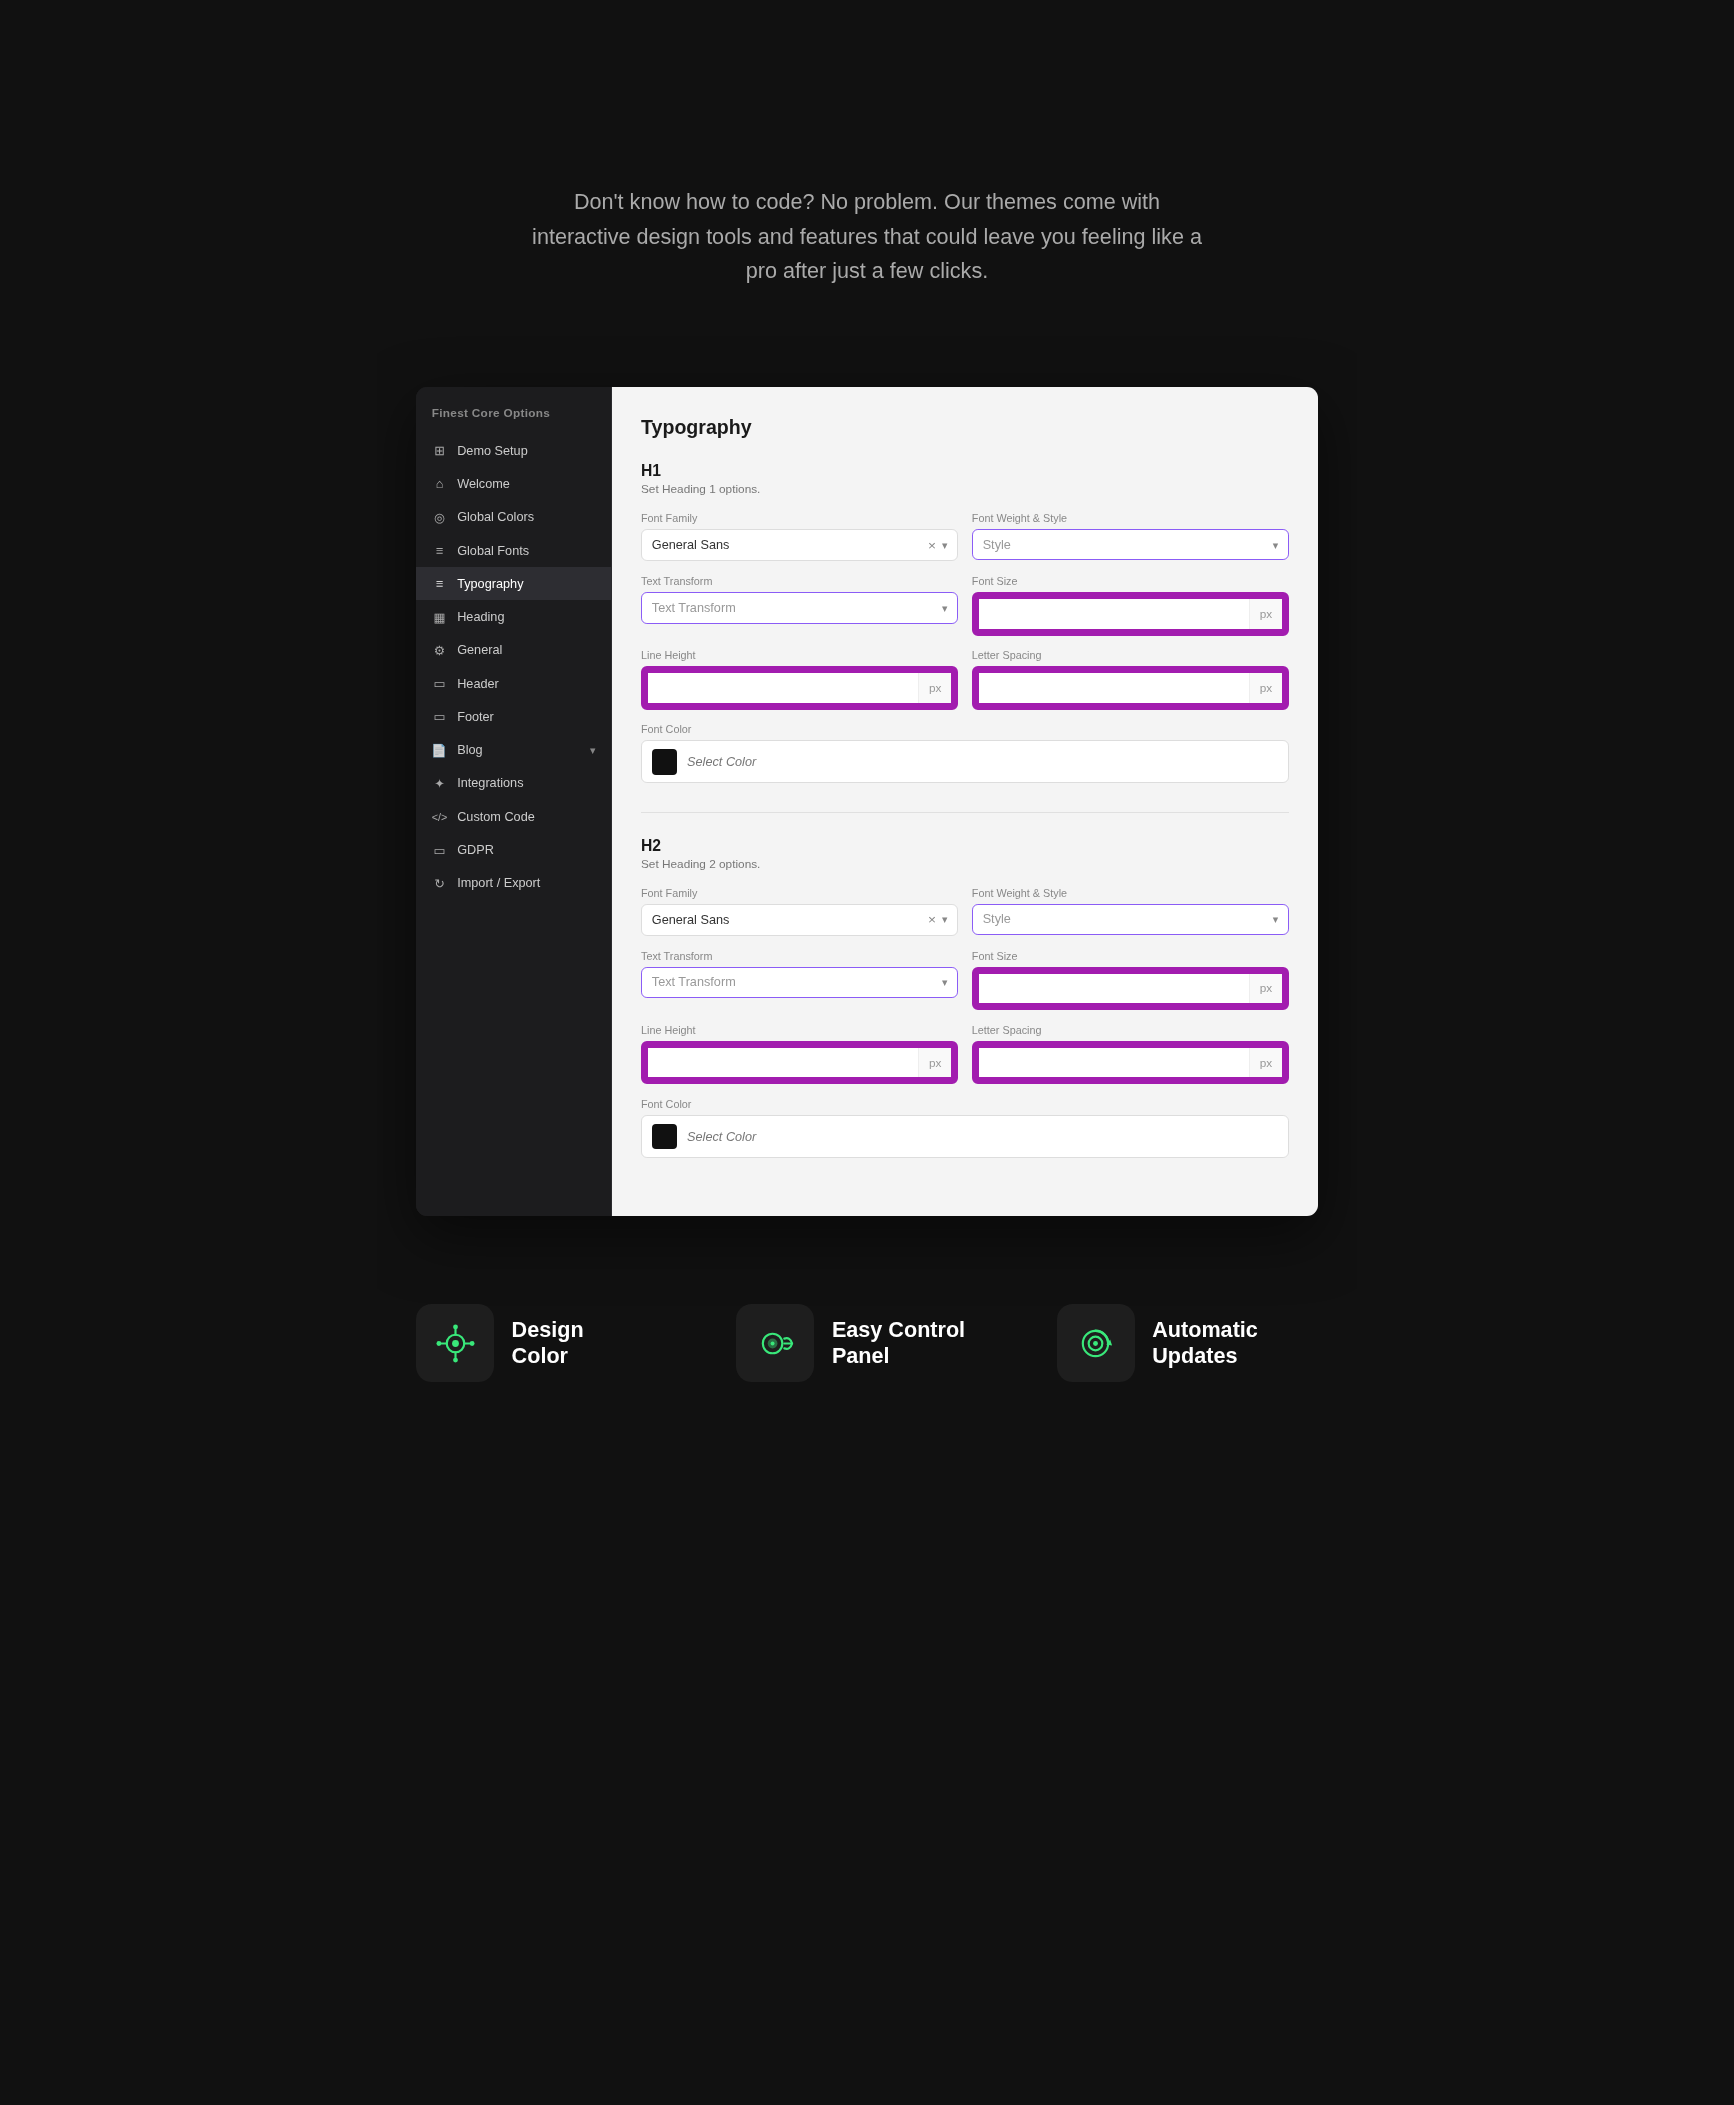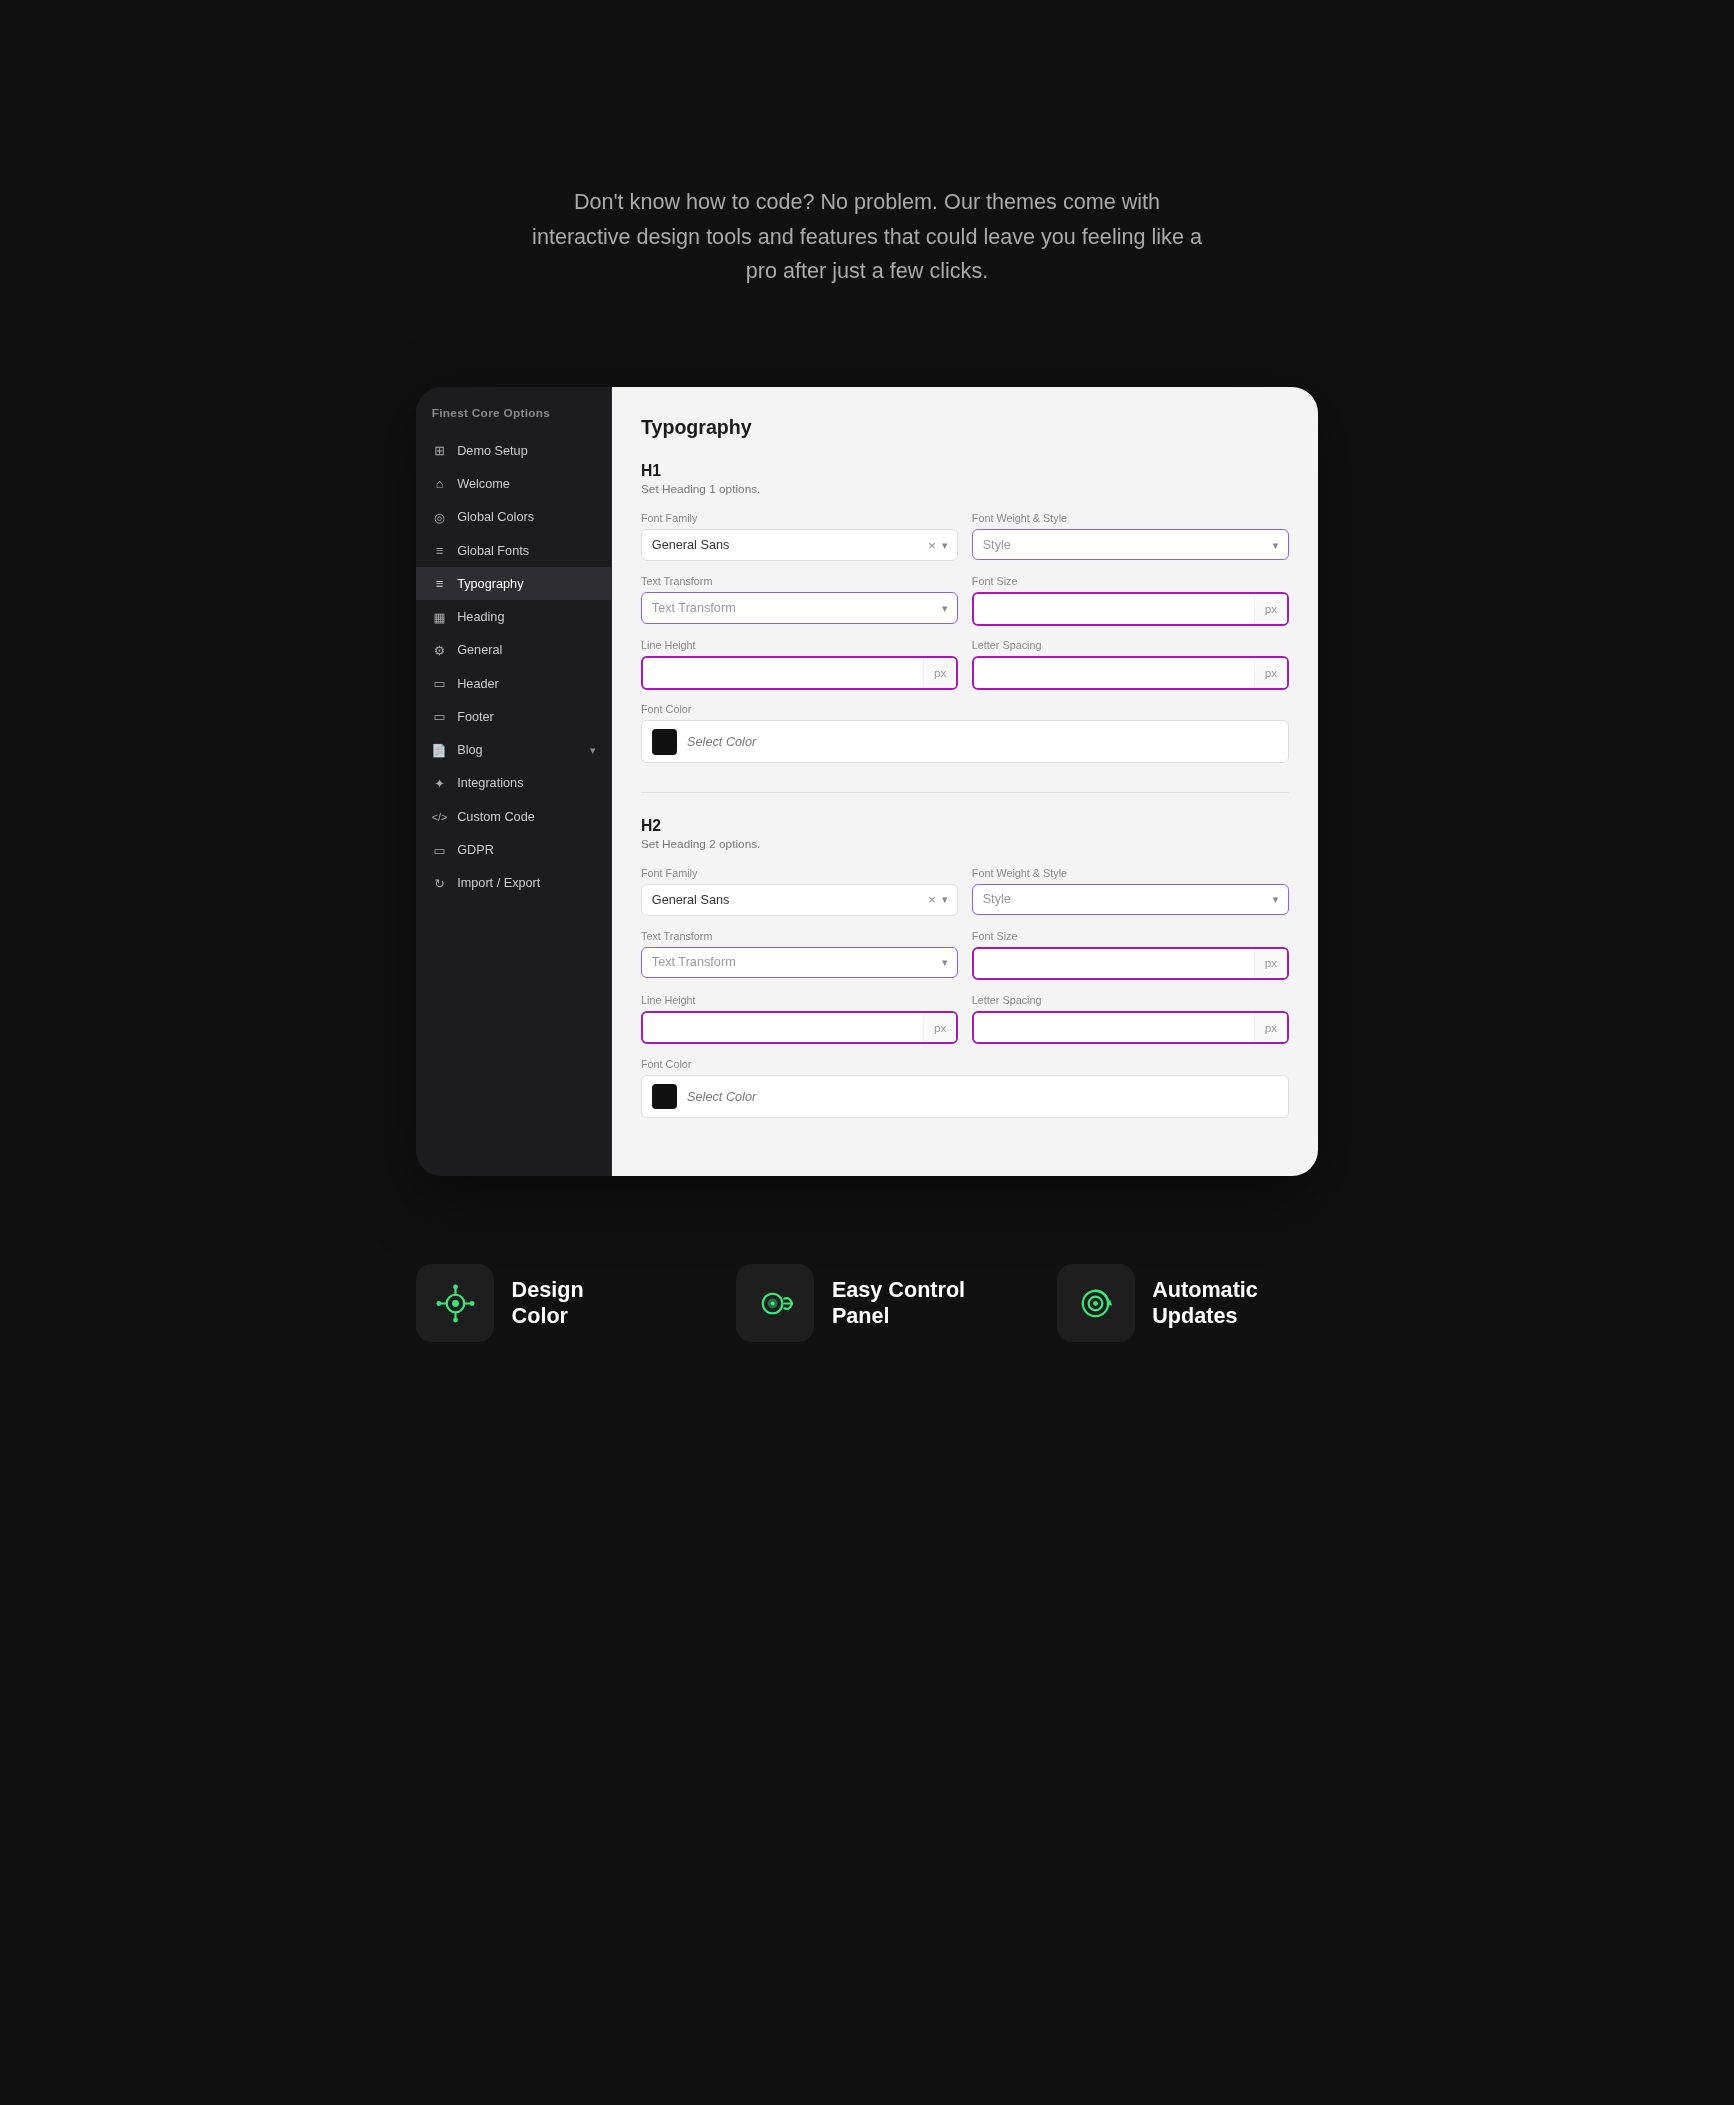--- a/index.html
+++ b/index.html
@@ -28,21 +28,21 @@
       color: #aaaaaa;
       line-height: 1.6;
       max-width: 686px;
       margin: 0 auto;
     }
 
     
     .app-window {
       margin: 39px 39px;
       background: #1c1c1e;
-      border-radius: 26px;
+      border-radius: 11px;
       overflow: hidden;
       display: flex;
       box-shadow: 0 19.6px 59px rgba(0,0,0,0.5);
     }
 
     
     .sidebar {
       width: 196px;
       min-width: 196px;
       background: #1c1c1e;
@@ -124,21 +124,21 @@
     .form-field {
       display: flex;
       flex-direction: column;
     }
     .form-label {
       font-size: 10.8px;
       color: #888888;
       margin-bottom: 4.9px;
     }
     .form-input-with-unit {
-      border: 2px solid #a21caf;
+      border: 7px solid #a21caf;
       border-radius: 5.9px;
       background: #ffffff;
       display: flex;
       align-items: center;
       overflow: hidden;
     }
     .form-input-with-unit input {
       border: none;
       outline: none;
       padding: 7.8px 9.8px;

